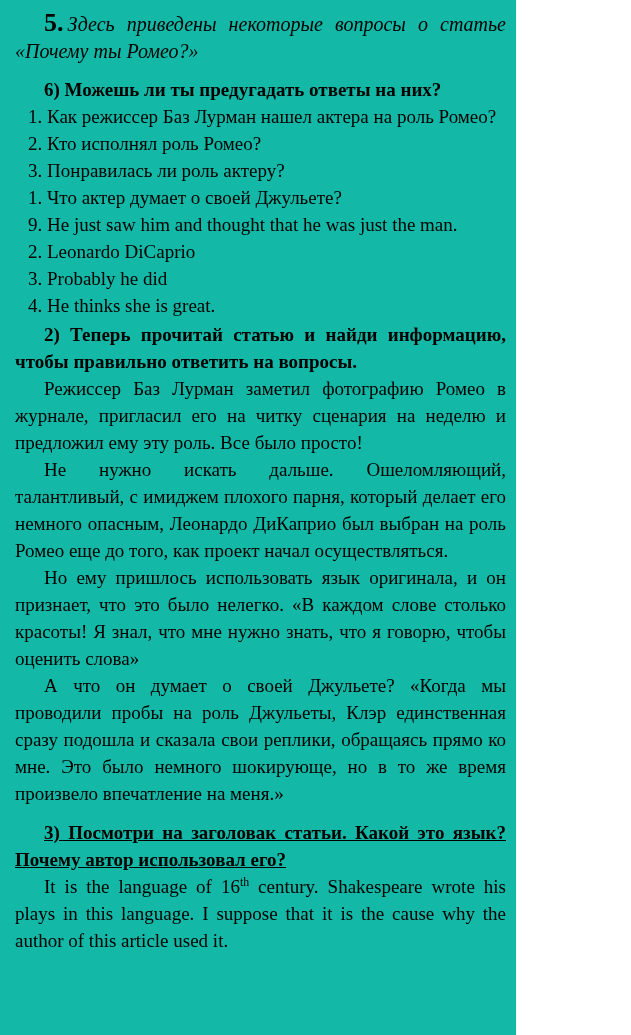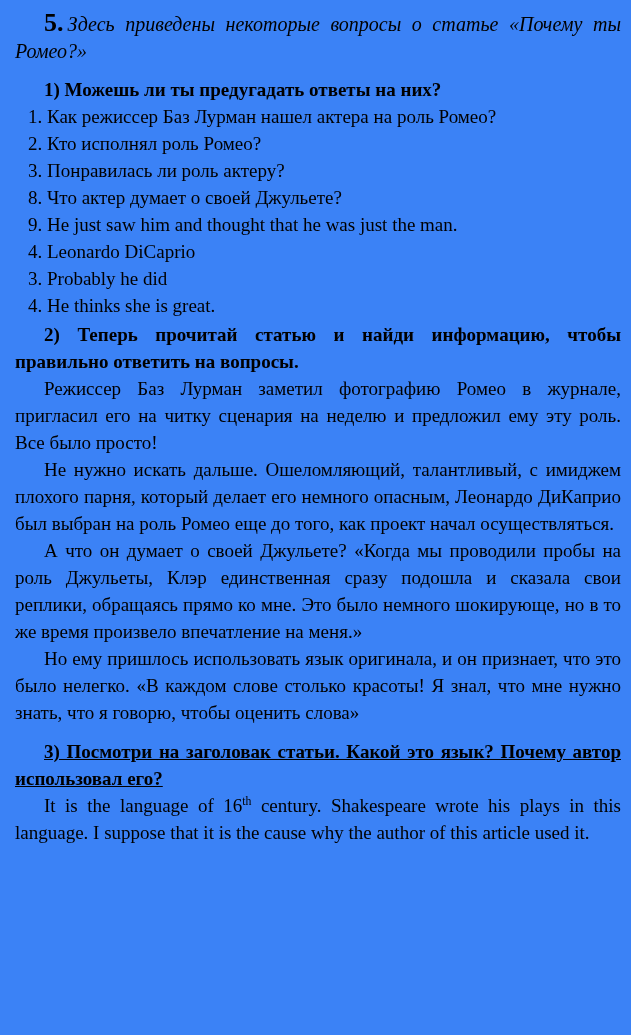--- a/index.html
+++ b/index.html
@@ -2,25 +2,25 @@
 <html lang="ru"><head>
 <meta charset="utf-8">
 <style>
   html, body {
     margin: 0;
     padding: 0;
     background: #ffffff;
   }
   .page {
     position: relative;
-    width: 631px;
+    width: 516px;
     height: 1035px;
     box-sizing: border-box;
     padding: 9px 10px 0 15px;
-    background: #3b82f6;
+    background: #14b8a6;
     color: #000000;
     font-family: "Liberation Serif", "DejaVu Serif", serif;
     font-size: 19px;
     line-height: 27px;
     overflow: hidden;
   }
   p { margin: 0; }
   .jp {                       
     text-align: justify;
     text-indent: 29px;
@@ -57,43 +57,43 @@
     vertical-align: super;
   }
 </style>
 </head>
 <body>
 
 <div class="page">
 
   <p class="intro"><span class="num">5.</span><span class="intro-text">Здесь приведены некоторые вопросы о статье «Почему ты Ромео?»</span></p>
 
-  <p class="heading h1">1) Можешь ли ты предугадать ответы на них?</p>
+  <p class="heading h1">6) Можешь ли ты предугадать ответы на них?</p>
 
   <div>
     <p class="line">1. Как режиссер Баз Лурман нашел актера на роль Ромео?</p>
     <p class="line">2. Кто исполнял роль Ромео?</p>
     <p class="line">3. Понравилась ли роль актеру?</p>
-    <p class="line">8. Что актер думает о своей Джульете?</p>
+    <p class="line">1. Что актер думает о своей Джульете?</p>
   </div>
 
   <div>
     <p class="line">9. He just saw him and thought that he was just the man.</p>
-    <p class="line">4. Leonardo DiCaprio</p>
+    <p class="line">2. Leonardo DiCaprio</p>
     <p class="line">3. Probably he did</p>
     <p class="line">4. He thinks she is great.</p>
   </div>
 
   <p class="heading h2">2) Теперь прочитай статью и найди информацию, чтобы правильно ответить на вопросы.</p>
 
   <div>
     <p class="jp">Режиссер Баз Лурман заметил фотографию Ромео в журнале, пригласил его на читку сценария на неделю и предложил ему эту роль. Все было просто!</p>
     <p class="jp">Не нужно искать дальше. Ошеломляющий, талантливый, с имиджем плохого парня, который делает его немного опасным, Леонардо ДиКаприо был выбран на роль Ромео еще до того, как проект начал осуществляться.</p>
+    <p class="jp">Но ему пришлось использовать язык оригинала, и он признает, что это было нелегко. «В каждом слове столько красоты! Я знал, что мне нужно знать, что я говорю, чтобы оценить слова»</p>
     <p class="jp">А что он думает о своей Джульете? «Когда мы проводили пробы на роль Джульеты, Клэр единственная сразу подошла и сказала свои реплики, обращаясь прямо ко мне. Это было немного шокирующе, но в то же время произвело впечатление на меня.»</p>
-    <p class="jp">Но ему пришлось использовать язык оригинала, и он признает, что это было нелегко. «В каждом слове столько красоты! Я знал, что мне нужно знать, что я говорю, чтобы оценить слова»</p>
   </div>
 
   <p class="heading h3">3) Посмотри на заголовак статьи. Какой это язык? Почему автор использовал его?</p>
 
   <p class="jp"><span>It is the language of 16</span><sup>th</sup><span> century. Shakespeare wrote his plays in this language. I suppose that it is the cause why the author of this article used it.</span></p>
 
 
 </div>
 
 </body></html>

